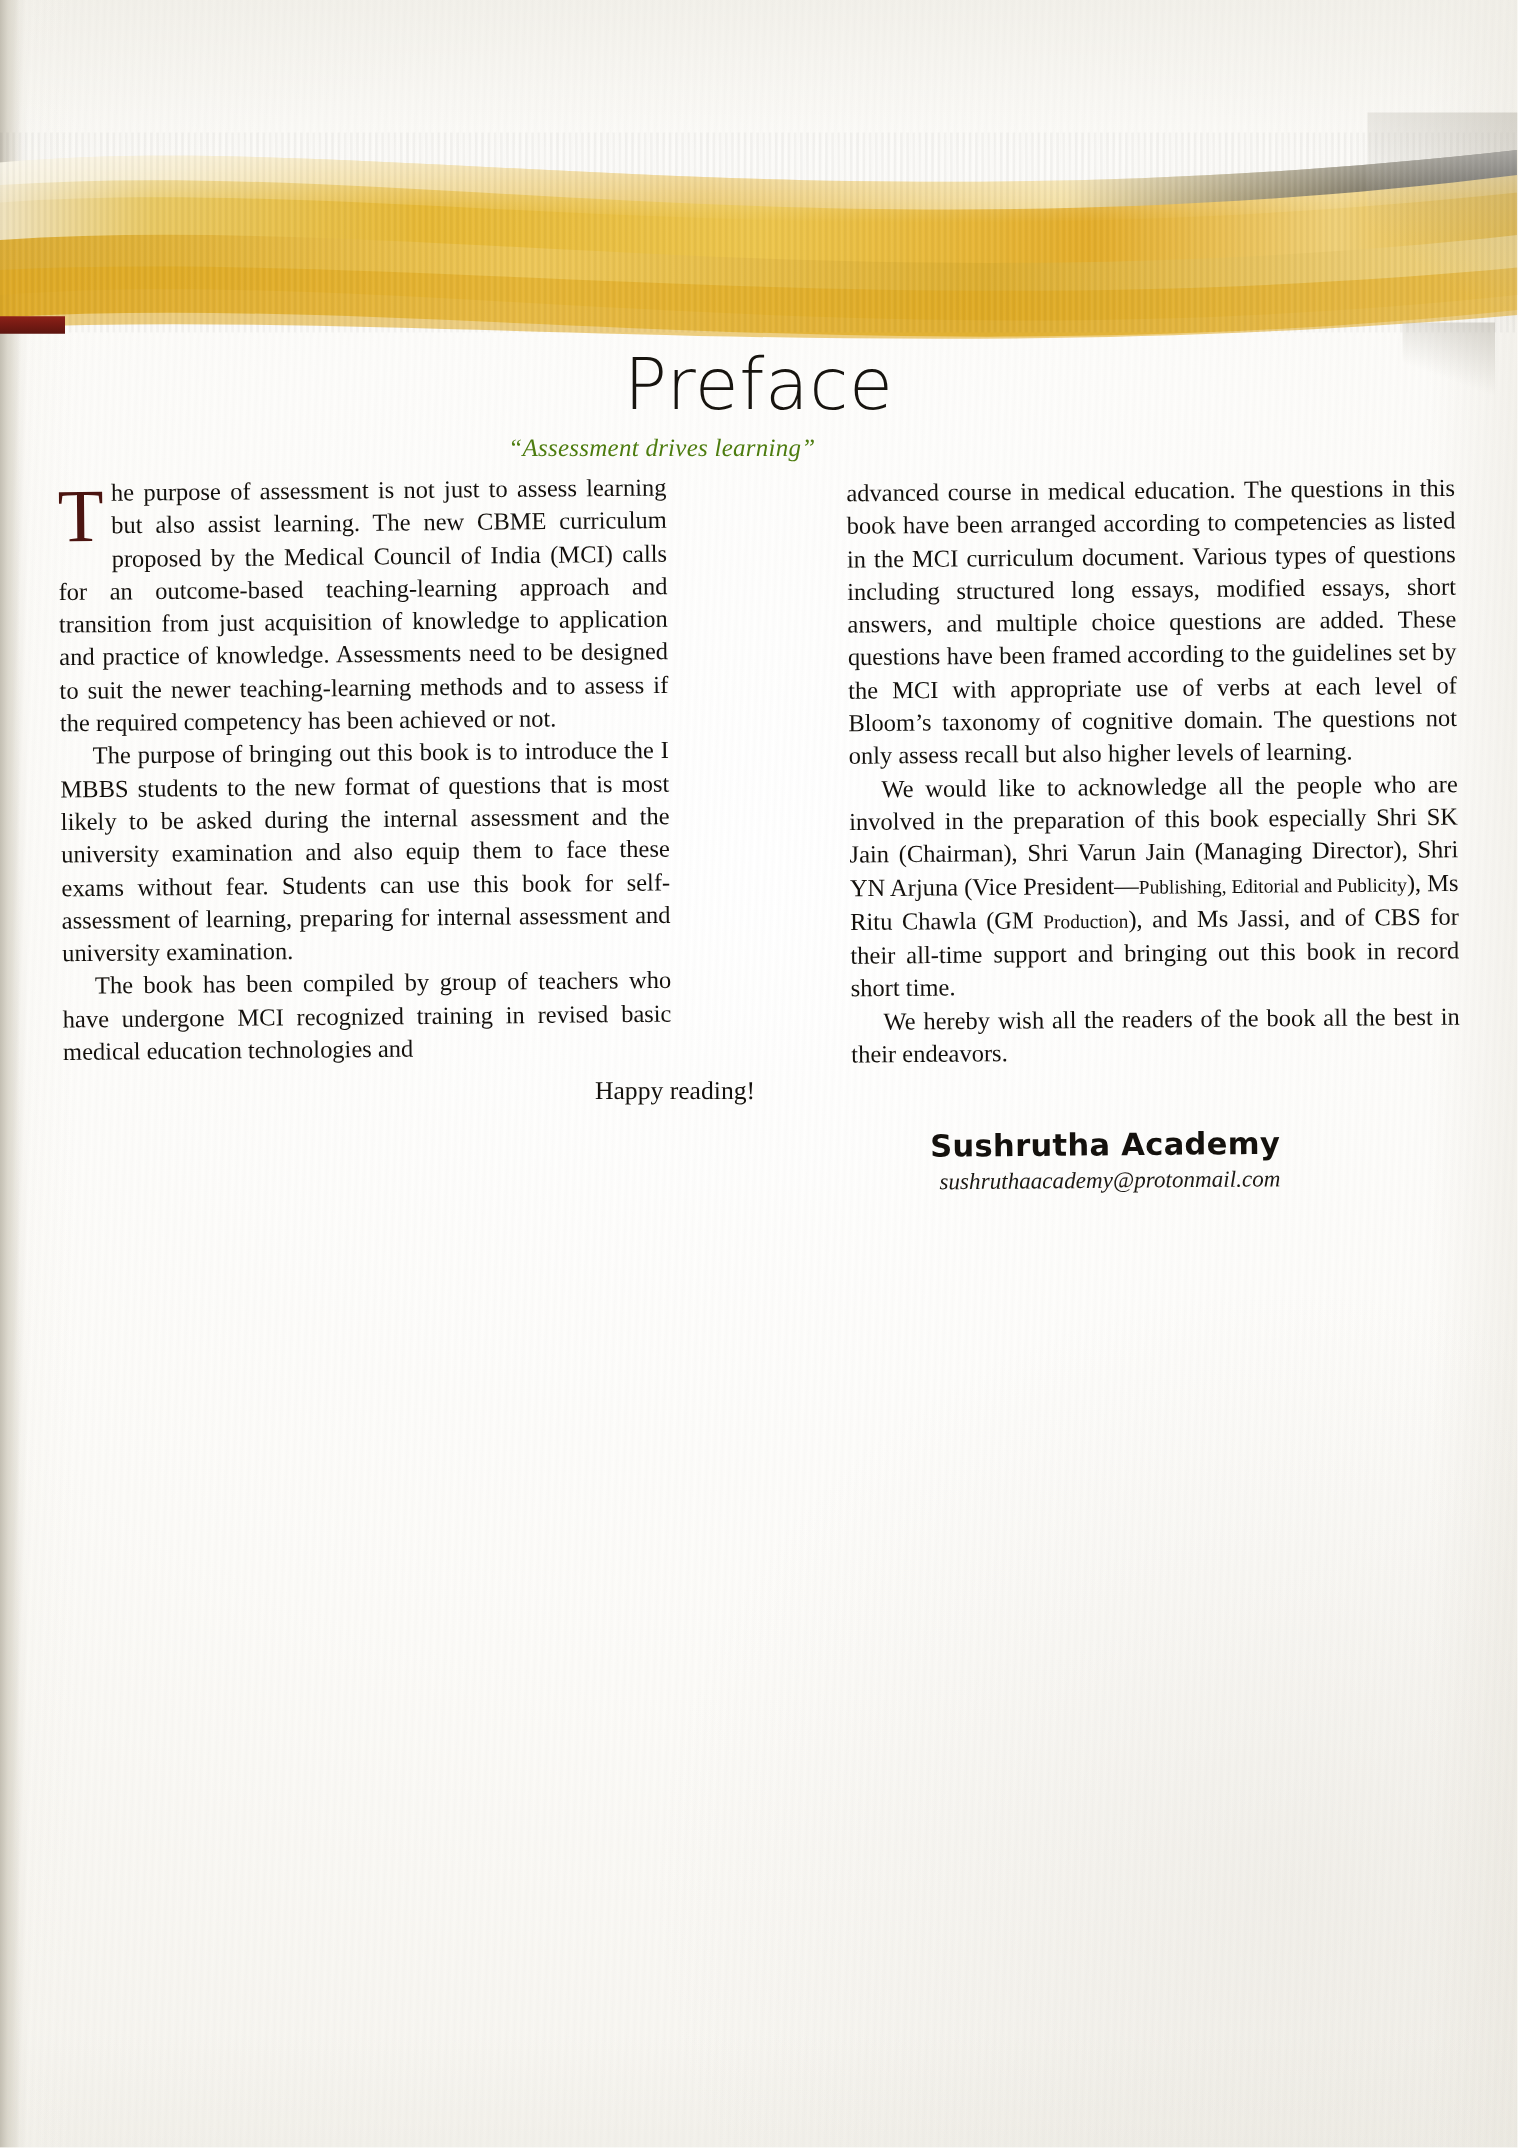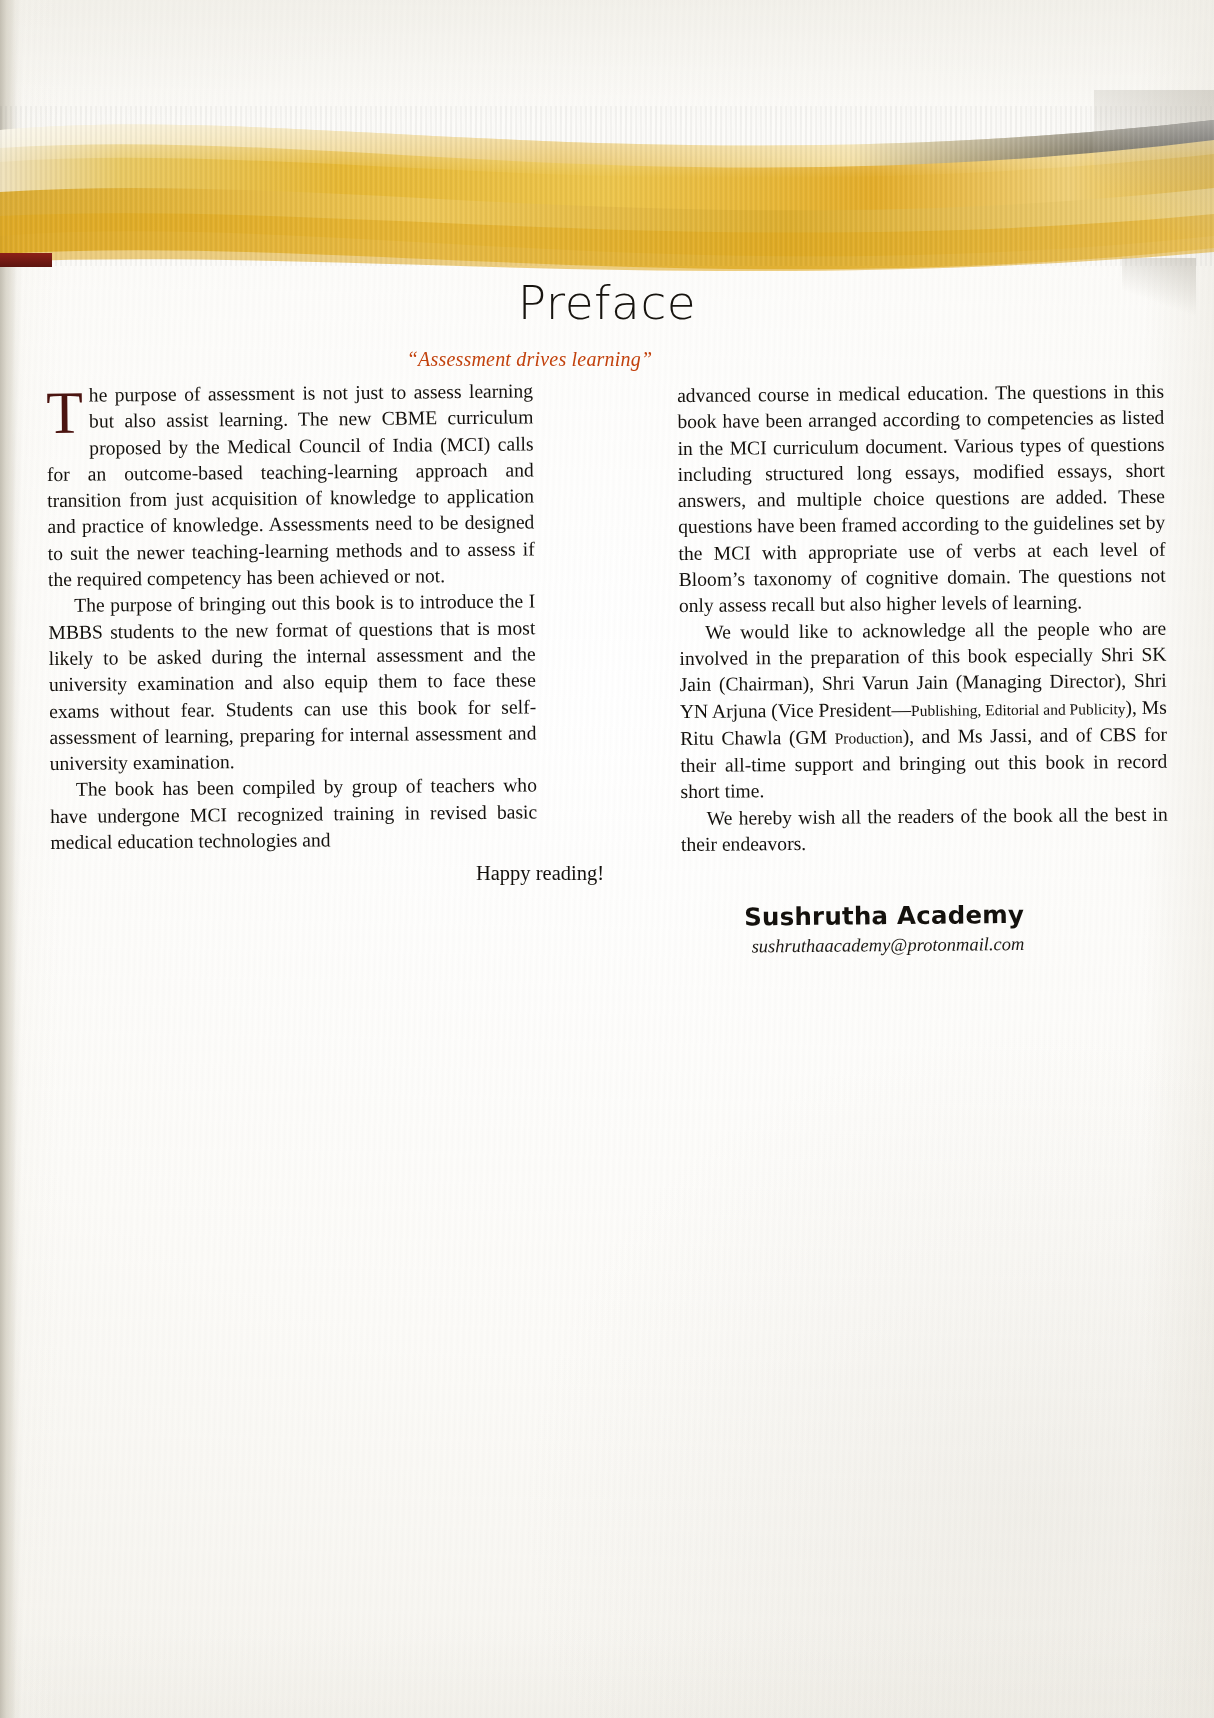--- a/index.html
+++ b/index.html
@@ -43,26 +43,26 @@
   }
   .corner-smudge2{
     position:absolute;right:18px;top:258px;width:74px;height:58px;
     background:linear-gradient(200deg,rgba(186,182,172,.55),rgba(255,255,255,0) 70%);
   }
   
   #content{position:absolute;left:0;top:0;width:1214px;height:1718px;}
   .title{
     position:absolute;left:0;top:275px;width:1214px;text-align:center;
     font-family:"DejaVu Sans",sans-serif;
-    font-weight:300;font-size:47px;letter-spacing:.5px;color:#17140f;
+    font-weight:300;font-size:57px;letter-spacing:.5px;color:#17140f;
   }
   .epigraph{
     position:absolute;left:0;top:348px;width:1059px;text-align:center;
     font-family:"Liberation Serif",serif;font-style:italic;
-    font-size:20px;color:#c2410c;letter-spacing:.2px;
+    font-size:20px;color:#4d7c0f;letter-spacing:.2px;
   }
   .cols{position:absolute;left:46px;top:383px;width:1118px;}
   .col{
     position:absolute;top:0;width:487px;
     text-align:justify;font-size:19.6px;line-height:26.3px;color:#14110d;
     hyphens:none;
   }
   .col-left{left:0;transform:rotate(-0.55deg);transform-origin:left top;}
   .col-right{left:631px;transform:rotate(-0.5deg);transform-origin:left top;}
   .col p{margin:0;text-indent:26px;}

